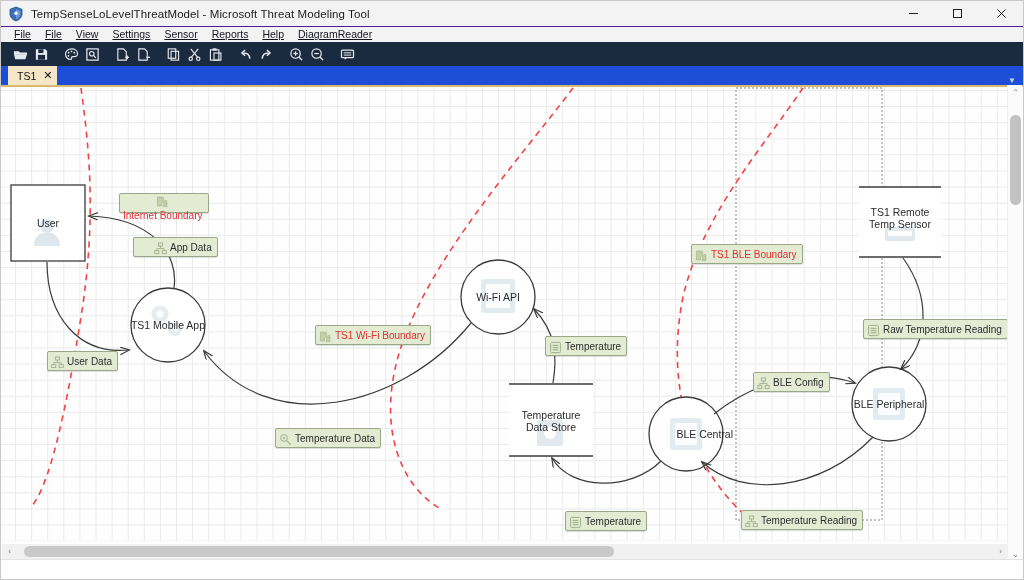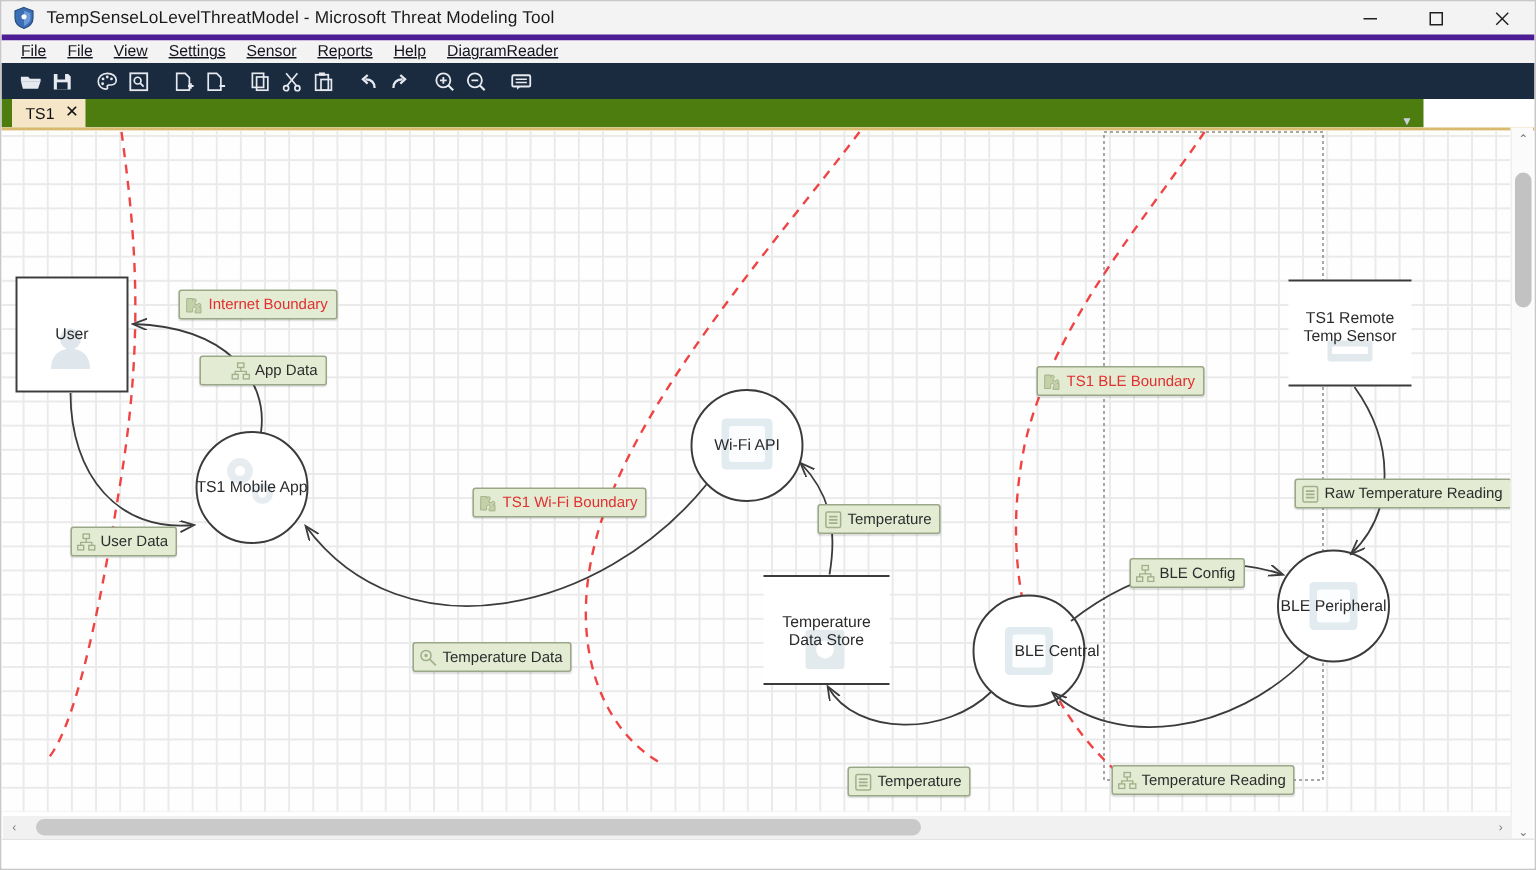--- a/index.html
+++ b/index.html
@@ -16,21 +16,21 @@
     border: 1px solid #c8c8c8;
     overflow: hidden;
   }
 
   
   #titlebar {
     position: absolute; top: 0; left: 0;
     width: 1022px; height: 26px;
     background: #f3f3f3;
     display: flex; align-items: center;
-    border-bottom: 4px solid #4c1d95;
+    border-bottom: 1px solid #4c1d95;
   }
   #app-icon {
     width: 16px; height: 16px; margin-left: 7px; margin-right: 7px;
     flex: 0 0 auto;
   }
   #title-text {
     font-size: 11.5px; color: #1b1b1b;
     white-space: nowrap; letter-spacing: 0.1px;
   }
   #win-controls { margin-left: auto; display: flex; height: 26px; }
@@ -67,22 +67,22 @@
     width: 21px; height: 22px;
     display: flex; align-items: center; justify-content: center;
     color: #e6eaf0;
     flex: 0 0 auto;
   }
   .tb-gap { width: 9px; flex: 0 0 auto; }
 
   
   #tabstrip {
     position: absolute; top: 65px; left: 0;
-    width: 948px; height: 19px;
-    background: #4d7c0f;
+    width: 1022px; height: 19px;
+    background: #1d4ed8;
     display: flex; align-items: flex-end;
   }
   #tab-ts1 {
     height: 19px; min-width: 47px;
     background: #f5e6c8;
     display: flex; align-items: center;
     padding: 0 5px 0 9px;
     margin-left: 7px;
     gap: 7px;
   }
@@ -424,21 +424,21 @@
       <div class="node-label" style="left:10px; top:130px; width:74px;">User</div>
       <div class="node-label" style="left:110px; top:232px; width:114px;">TS1 Mobile App</div>
       <div class="node-label" style="left:450px; top:204px; width:94px;">Wi-Fi API</div>
       <div class="node-label" style="left:508px; top:322px; width:84px;">Temperature</div>
       <div class="node-label" style="left:508px; top:334px; width:84px;">Data Store</div>
       <div class="node-label" style="left:638px; top:341px; width:94px;text-align:right;">BLE Central</div>
       <div class="node-label" style="left:834px; top:311px; width:108px;">BLE Peripheral</div>
       <div class="node-label" style="left:856px; top:119px; width:86px;">TS1 Remote</div>
       <div class="node-label" style="left:856px; top:131px; width:86px;">Temp Sensor</div>
 
-      <div class="chip boundary" style="left:118px; top:106px;">
+      <div class="chip boundary" style="left:118px; top:106px;flex-direction:column;">
         <span class="chip-ico">
           <svg width="13" height="13" viewBox="0 0 13 13">
               <path d="M1.5 2h4V3.4a1.2 1.2 0 1 1 1.6 1.1V6h1.5a1.2 1.2 0 1 1 1.1 1.6h1.3v4h-4V10a1.2 1.2 0 1 0-1.6-1.1V11h-4z" fill="#b9c79a" stroke="#8d9c73" stroke-width="0.6"></path>
             </svg>
         </span>
         <span class="chip-text">Internet Boundary</span>
       </div>
 
       <div class="chip boundary" style="left:314px; top:238px;">
         <span class="chip-ico">

